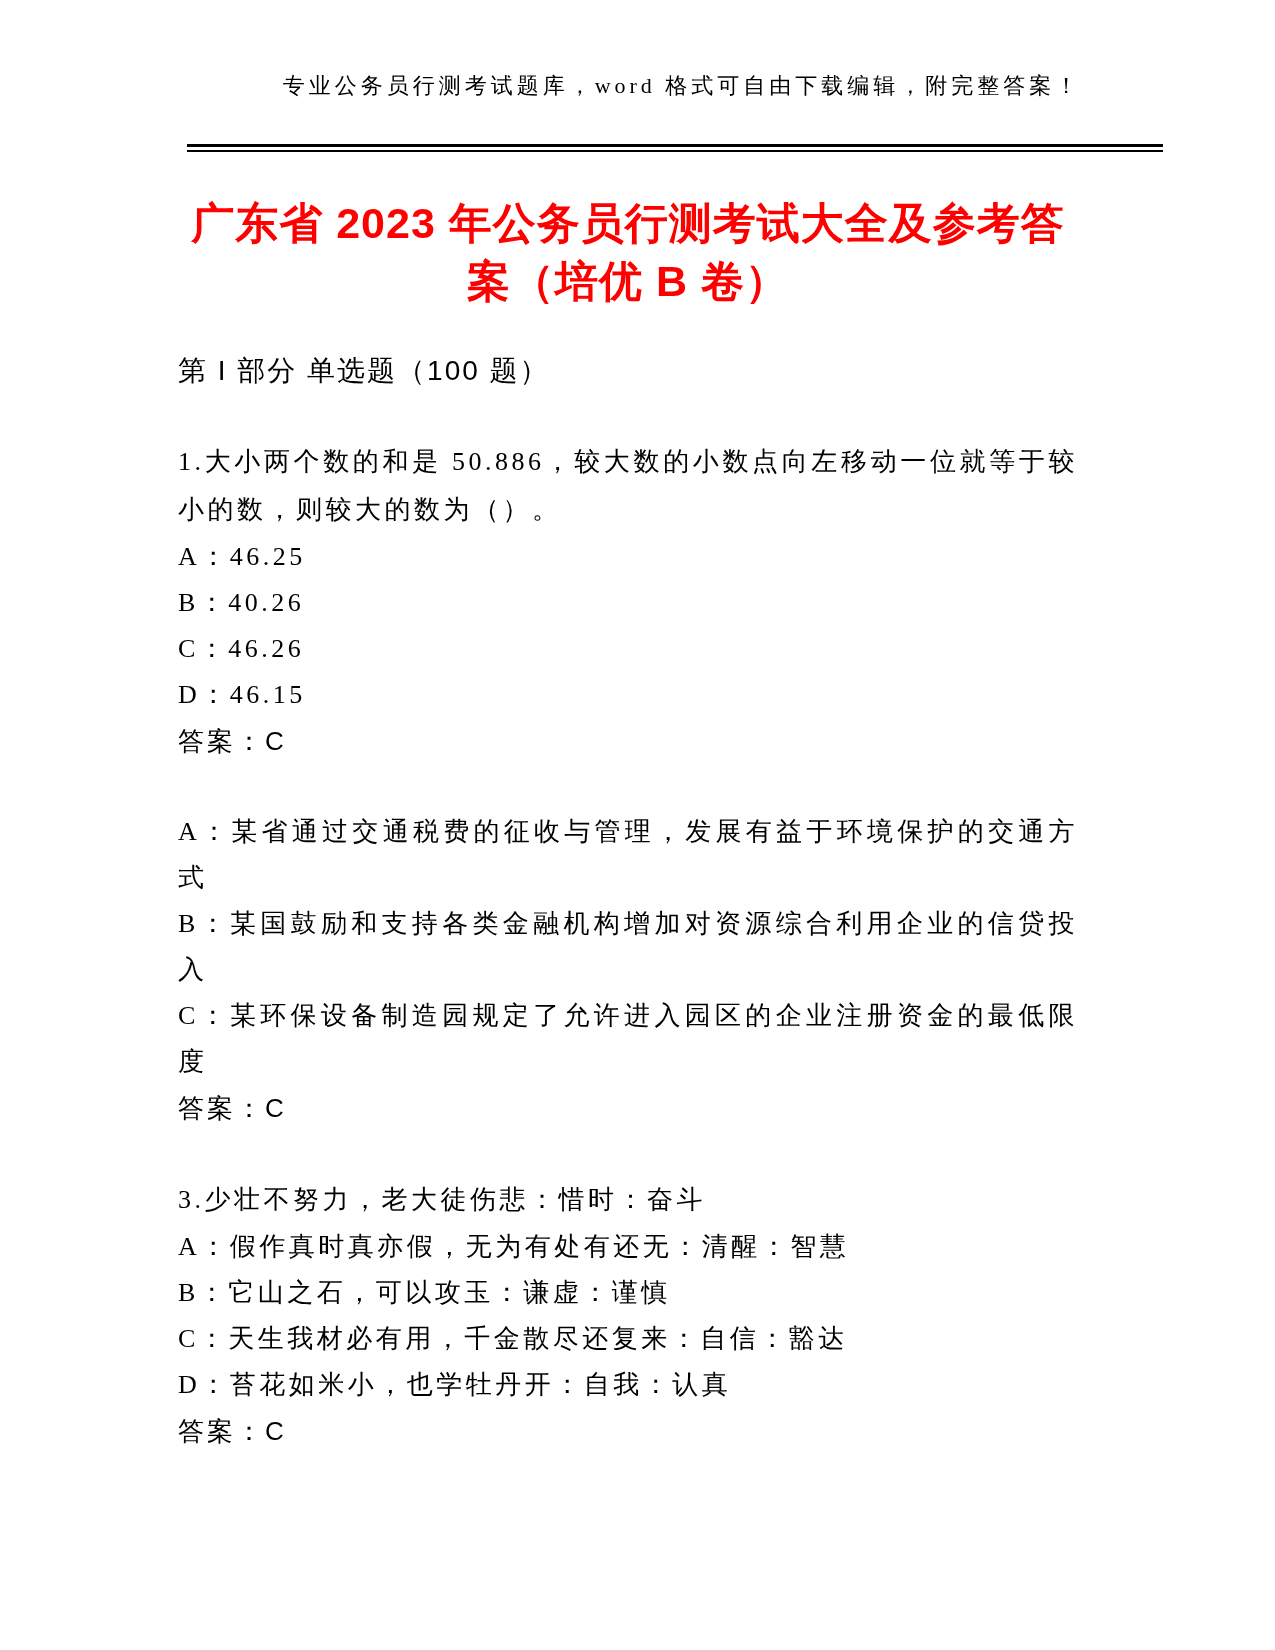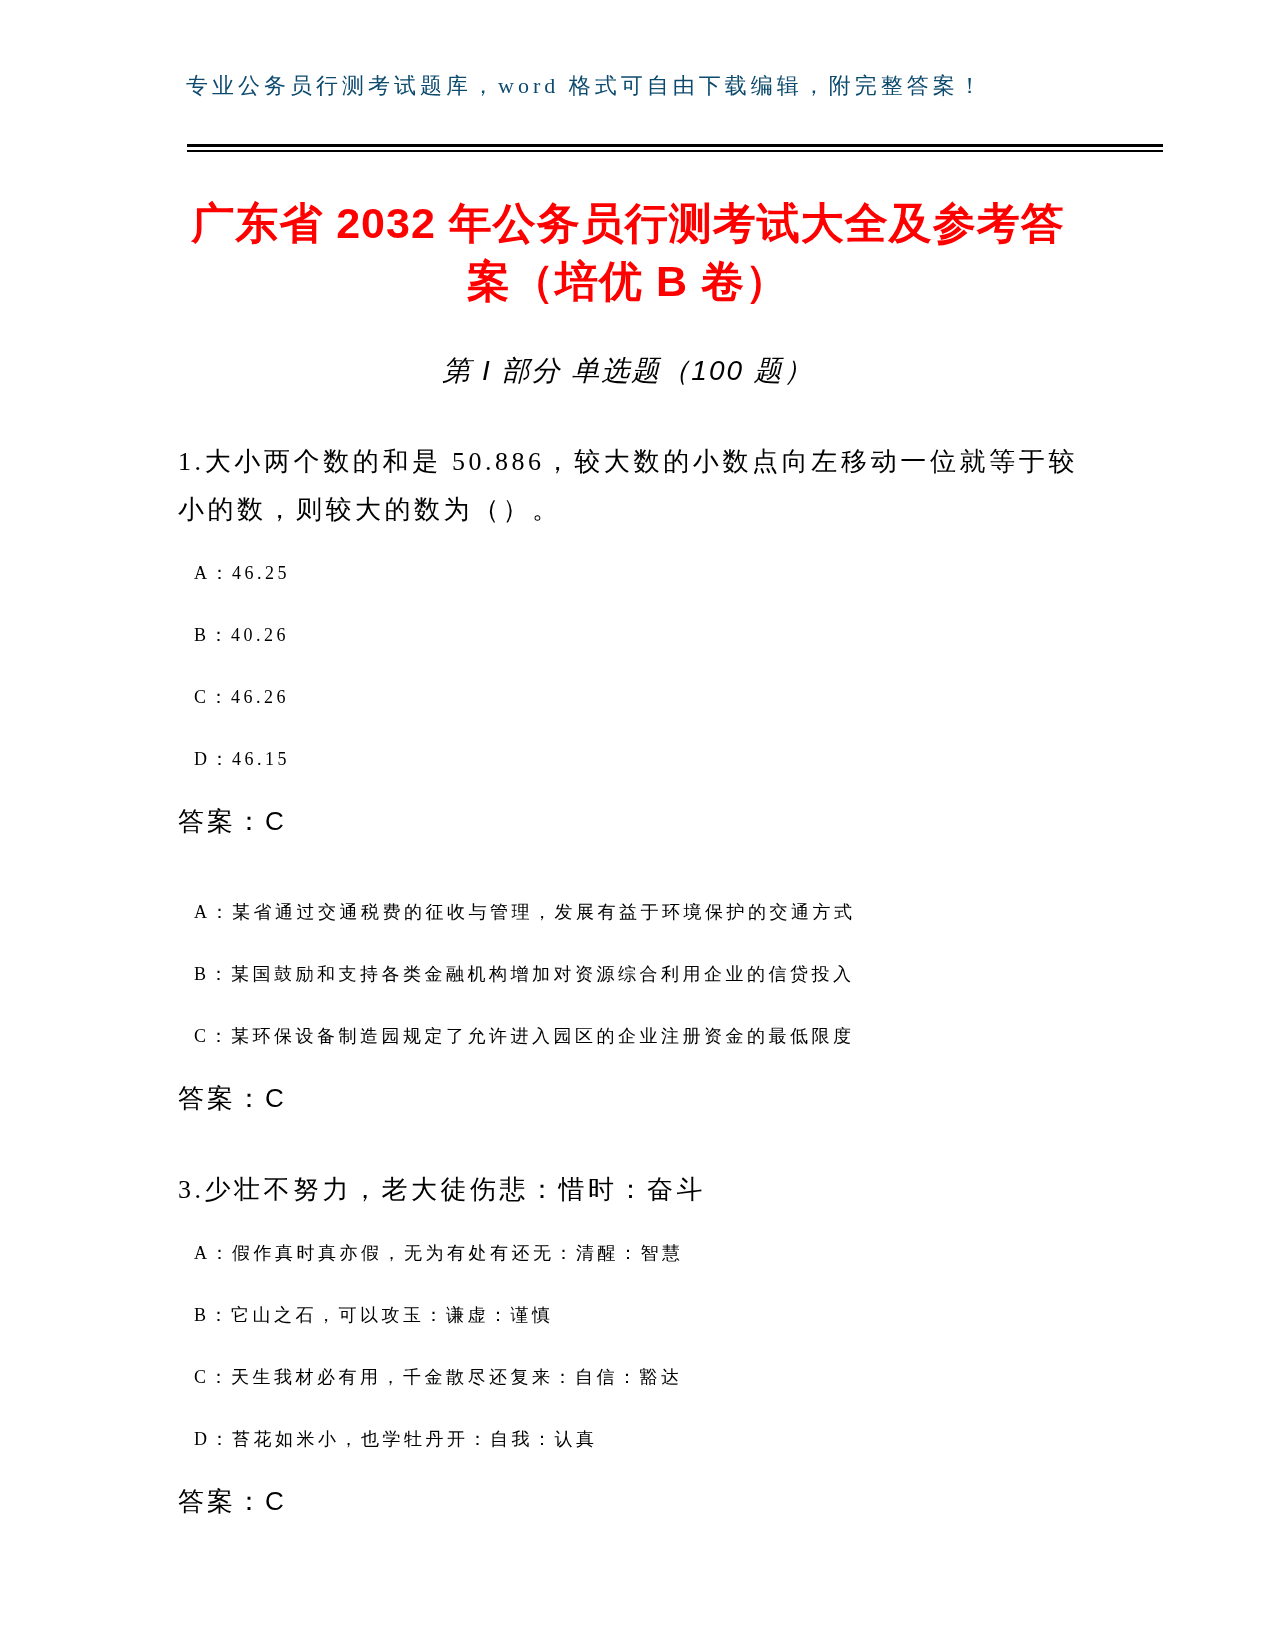--- a/index.html
+++ b/index.html
@@ -17,22 +17,23 @@
     padding: 72px 97px 0 178px;
     overflow: hidden;
     font-family: "Liberation Serif", "DejaVu Serif", serif;
     color: #000000;
   }
   .header-note {
     margin-left: 8px;
     font-size: 22px;
     line-height: 28px;
     letter-spacing: 4px;
-    color: #0c4a6e;
+    color: #000000;
     font-family: "Liberation Serif", "DejaVu Serif", serif;
+    text-align: center;
   }
   .header-rule {
     margin-top: 44px;
     margin-left: 9px;
     width: 976px;
     height: 3px;
     border-top: 3px solid #000000;
     border-bottom: 2px solid #000000;
     box-sizing: content-box;
   }
@@ -46,43 +47,42 @@
     text-align: center;
     font-family: "Liberation Sans", "DejaVu Sans", sans-serif;
   }
   .section-heading {
     margin: 42px 0 0 0;
     width: 900px;
     font-size: 28px;
     line-height: 38px;
     font-weight: 500;
     letter-spacing: 2px;
-    text-align: center;
+    text-align: left;
     color: #000000;
     font-family: "Liberation Sans", "DejaVu Sans", sans-serif;
-    font-style: italic;
   }
   .questions {
     margin-top: 48px;
     width: 900px;
   }
   .question {
     margin: 0 0 45px 0;
   }
   .q-text {
     margin: 0;
     font-size: 26px;
     line-height: 48px;
     letter-spacing: 3.5px;
     text-align: justify;
     text-justify: inter-character;
   }
   .q-option {
-    margin: 16px;
-    font-size: 18px;
+    margin: 0;
+    font-size: 26px;
     line-height: 46px;
     letter-spacing: 3.5px;
     text-align: justify;
     text-justify: inter-character;
   }
   .q-answer {
     margin: 0;
     font-size: 26px;
     line-height: 46px;
     letter-spacing: 3px;
@@ -91,21 +91,21 @@
   }
 </style>
 </head>
 <body>
 
 <div class="page">
   <div class="header-note">专业公务员行测考试题库，word 格式可自由下载编辑，附完整答案！</div>
 
   <div class="header-rule"></div>
 
-  <h1 class="doc-title" style="color: rgb(254, 0, 0);">广东省 2032 年公务员行测考试大全及参考答案（培优 B 卷）</h1>
+  <h1 class="doc-title" style="color: rgb(254, 0, 0);">广东省 2023 年公务员行测考试大全及参考答案（培优 B 卷）</h1>
 
   <h2 class="section-heading">第 I 部分  单选题（100 题）</h2>
 
   <div class="questions" id="questions">
   <div class="question">
     <p class="q-text">1.大小两个数的和是 50.886，较大数的小数点向左移动一位就等于较小的数，则较大的数为（）。</p>
     <div class="q-options">
           <p class="q-option">A：46.25</p>
           <p class="q-option">B：40.26</p>
           <p class="q-option">C：46.26</p>

